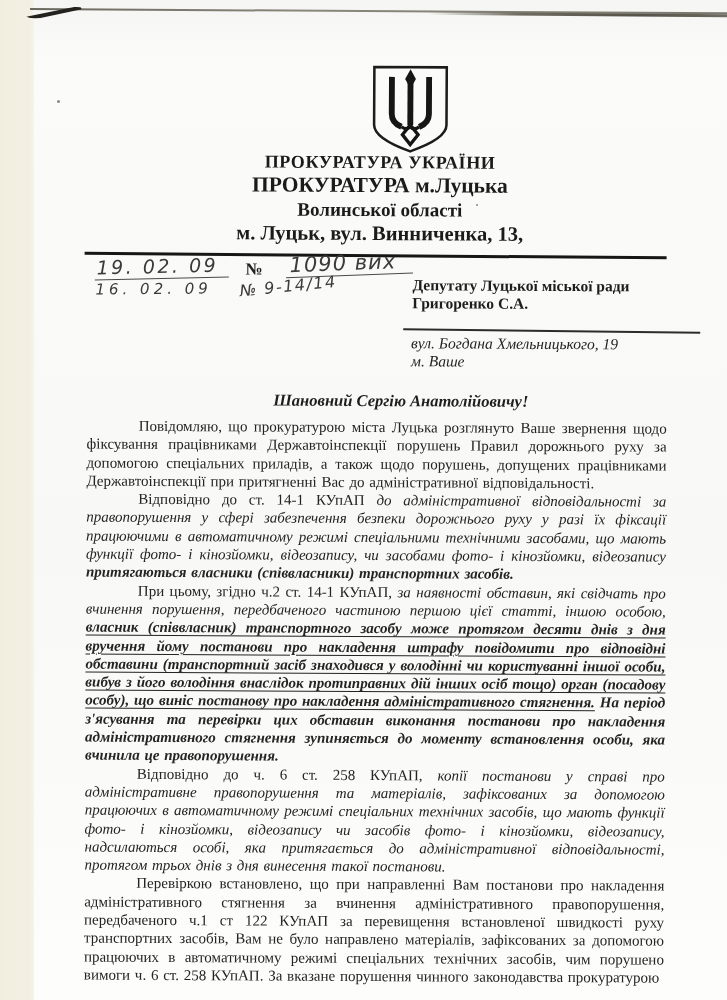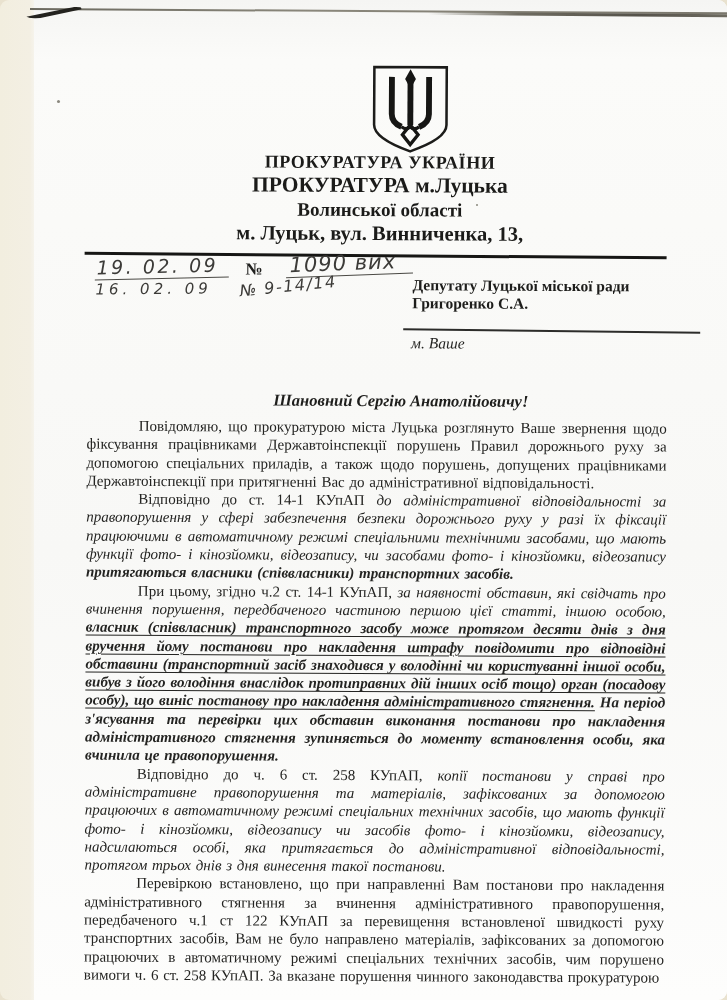--- a/index.html
+++ b/index.html
@@ -5,21 +5,20 @@
   html,body{margin:0;padding:0;}
   body{
     width:727px;height:1000px;
     background:#e9e2cf;
     font-family:"Liberation Serif", serif;
     overflow:hidden;
   }
   .scan-page{
     position:relative;width:727px;height:1000px;overflow:hidden;
     background:linear-gradient(90deg,#f2eedf 0px,#f3efe3 30px,#fafaf8 40px,#fafaf8 100%);
-    border-radius:9px;
   }
   
   .paper{
     position:absolute;left:34px;top:0;right:0;bottom:0;
     background:linear-gradient(180deg,#f5f5f3 0%,#fbfbf9 6%,#f8f8f6 55%,#fdfdfc 100%);
   }
   
   .scan-topline{
     position:absolute;left:30px;top:8px;width:700px;height:2px;
     background:linear-gradient(90deg,#6b695f,#8a877b 40%,#7a776c);
@@ -128,20 +127,21 @@
     <div class="hand hw-number1">1090 вих</div>
     <div class="hand hw-date2">16. 02. 09</div>
     <div class="hand hw-number2">№ 9-14/14</div>
 
     <div class="recipient">
       <div>Депутату Луцької міської ради</div>
       <div>Григоренко С.А.</div>
     </div>
     <div class="addr-rule"></div>
     <div class="address">
+      <div>вул. Богдана Хмельницького, 19</div>
       <div>м. Ваше</div>
     </div>
 
     <div class="salutation">Шановний Сергію Анатолійовичу!</div>
 
     <div class="body-text">
         <p class="para"><span class="seg-regular">Повідомляю, що прокуратурою міста Луцька розглянуто Ваше звернення щодо фіксування працівниками Державтоінспекції порушень Правил дорожнього руху за допомогою спеціальних приладів, а також щодо порушень, допущених працівниками Державтоінспекції при притягненні Вас до адміністративної відповідальності.</span></p>
         <p class="para"><span class="seg-regular">Відповідно до ст. 14-1 КУпАП </span><span class="seg-italic">до адміністративної відповідальності за правопорушення у сфері забезпечення безпеки дорожнього руху у разі їх фіксації працюючими в автоматичному режимі спеціальними технічними засобами, що мають функції фото- і кінозйомки, відеозапису, чи засобами фото- і кінозйомки, відеозапису </span><span class="seg-bi">притягаються власники (співвласники) транспортних засобів.</span></p>
         <p class="para"><span class="seg-regular">При цьому, згідно ч.2 ст. 14-1 КУпАП, </span><span class="seg-italic">за наявності обставин, які свідчать про вчинення порушення, передбаченого частиною першою цієї статті, іншою особою, </span><span class="seg-biu">власник (співвласник) транспортного засобу може протягом десяти днів з дня вручення йому постанови про накладення штрафу повідомити про відповідні обставини (транспортний засіб знаходився у володінні чи користуванні іншої особи, вибув з його володіння внаслідок протиправних дій інших осіб тощо) орган (посадову особу), що виніс постанову про накладення адміністративного стягнення.</span><span class="seg-bi"> На період з'ясування та перевірки цих обставин виконання постанови про накладення адміністративного стягнення зупиняється до моменту встановлення особи, яка вчинила це правопорушення.</span></p>
         <p class="para"><span class="seg-regular">Відповідно до ч. 6 ст. 258 КУпАП, </span><span class="seg-italic">копії постанови у справі про адміністративне правопорушення та матеріалів, зафіксованих за допомогою працюючих в автоматичному режимі спеціальних технічних засобів, що мають функції фото- і кінозйомки, відеозапису чи засобів фото- і кінозйомки, відеозапису, надсилаються особі, яка притягається до адміністративної відповідальності, протягом трьох днів з дня винесення такої постанови.</span></p>

